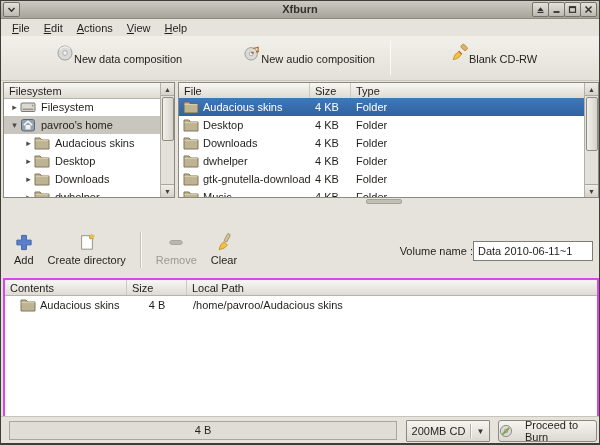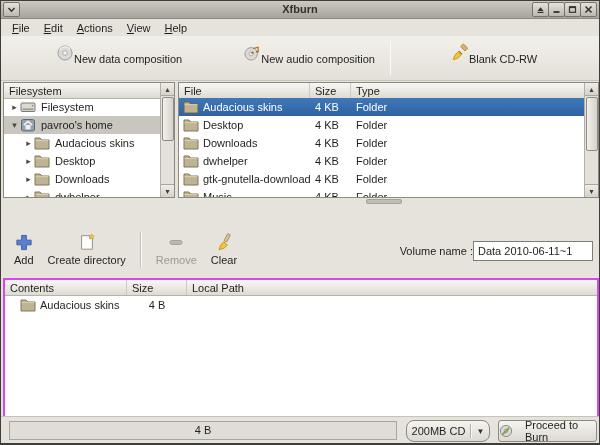--- a/index.html
+++ b/index.html
@@ -79,21 +79,21 @@
   .h-contents{width:122px;}.h-csize{width:60px;}.h-path{flex:1;}
   .crow{height:17px;display:flex;align-items:center;}
   .cc-name{width:122px;display:flex;align-items:center;padding-left:15px;box-sizing:border-box;white-space:nowrap;}
   .cc-size{width:60px;text-align:center;}
   .cc-path{flex:1;padding-left:6px;}
   
   .statusbar{position:absolute;top:415px;left:0;width:100%;height:27px;border-top:1px solid #c6c3ba;background:#e6e3dc;}
   .size-bar{position:absolute;left:8px;top:4px;width:386px;height:17px;background:#e0ddd6;border:1px solid #a8a59d;
     text-align:center;line-height:17px;}
   .combo{position:absolute;left:405px;top:3px;width:82px;height:20px;background:linear-gradient(#f6f4f0,#dcd9d2);
-    border:1px solid #8c897f;border-radius:8px;display:flex;align-items:center;}
+    border:1px solid #8c897f;border-radius:1px;display:flex;align-items:center;}
   .combo-label{flex:1;text-align:center;}
   .combo-sep{width:1px;height:14px;background:#b3b0a7;border-right:1px solid #fbfaf8;}
   .combo-arrow{width:17px;text-align:center;font-size:8px;color:#35332e;}
   .burn-btn{position:absolute;left:497px;top:3px;width:97px;height:20px;background:linear-gradient(#f6f4f0,#dcd9d2);
     border:1px solid #8c897f;border-radius:3px;display:flex;align-items:center;justify-content:center;gap:12px;}
 </style>
 </head>
 <body>
 
 <div class="window">
@@ -421,20 +421,21 @@
       <span class="cc-name">
           <span class="ficon">
             <svg width="16" height="14" viewBox="0 0 16 14">
               <path d="M1 2 h5 l1.6 2 H15 v9 H1 z" fill="#beb493" stroke="#82775a"></path>
               <path d="M1.6 4.6 H14.4" stroke="#d9d0ae"></path>
             </svg>
           </span>
           <span>Audacious skins</span>
         </span>
       <span class="cc-size">4 B</span>
+      <span class="cc-path">/home/pavroo/Audacious skins</span>
     </div>
   </div>
 
   <div class="statusbar">
     <div class="size-bar">4 B</div>
     <div class="combo">
       <span class="combo-label">200MB CD</span>
       <span class="combo-sep"></span>
       <span class="combo-arrow">▼</span>
     </div>

